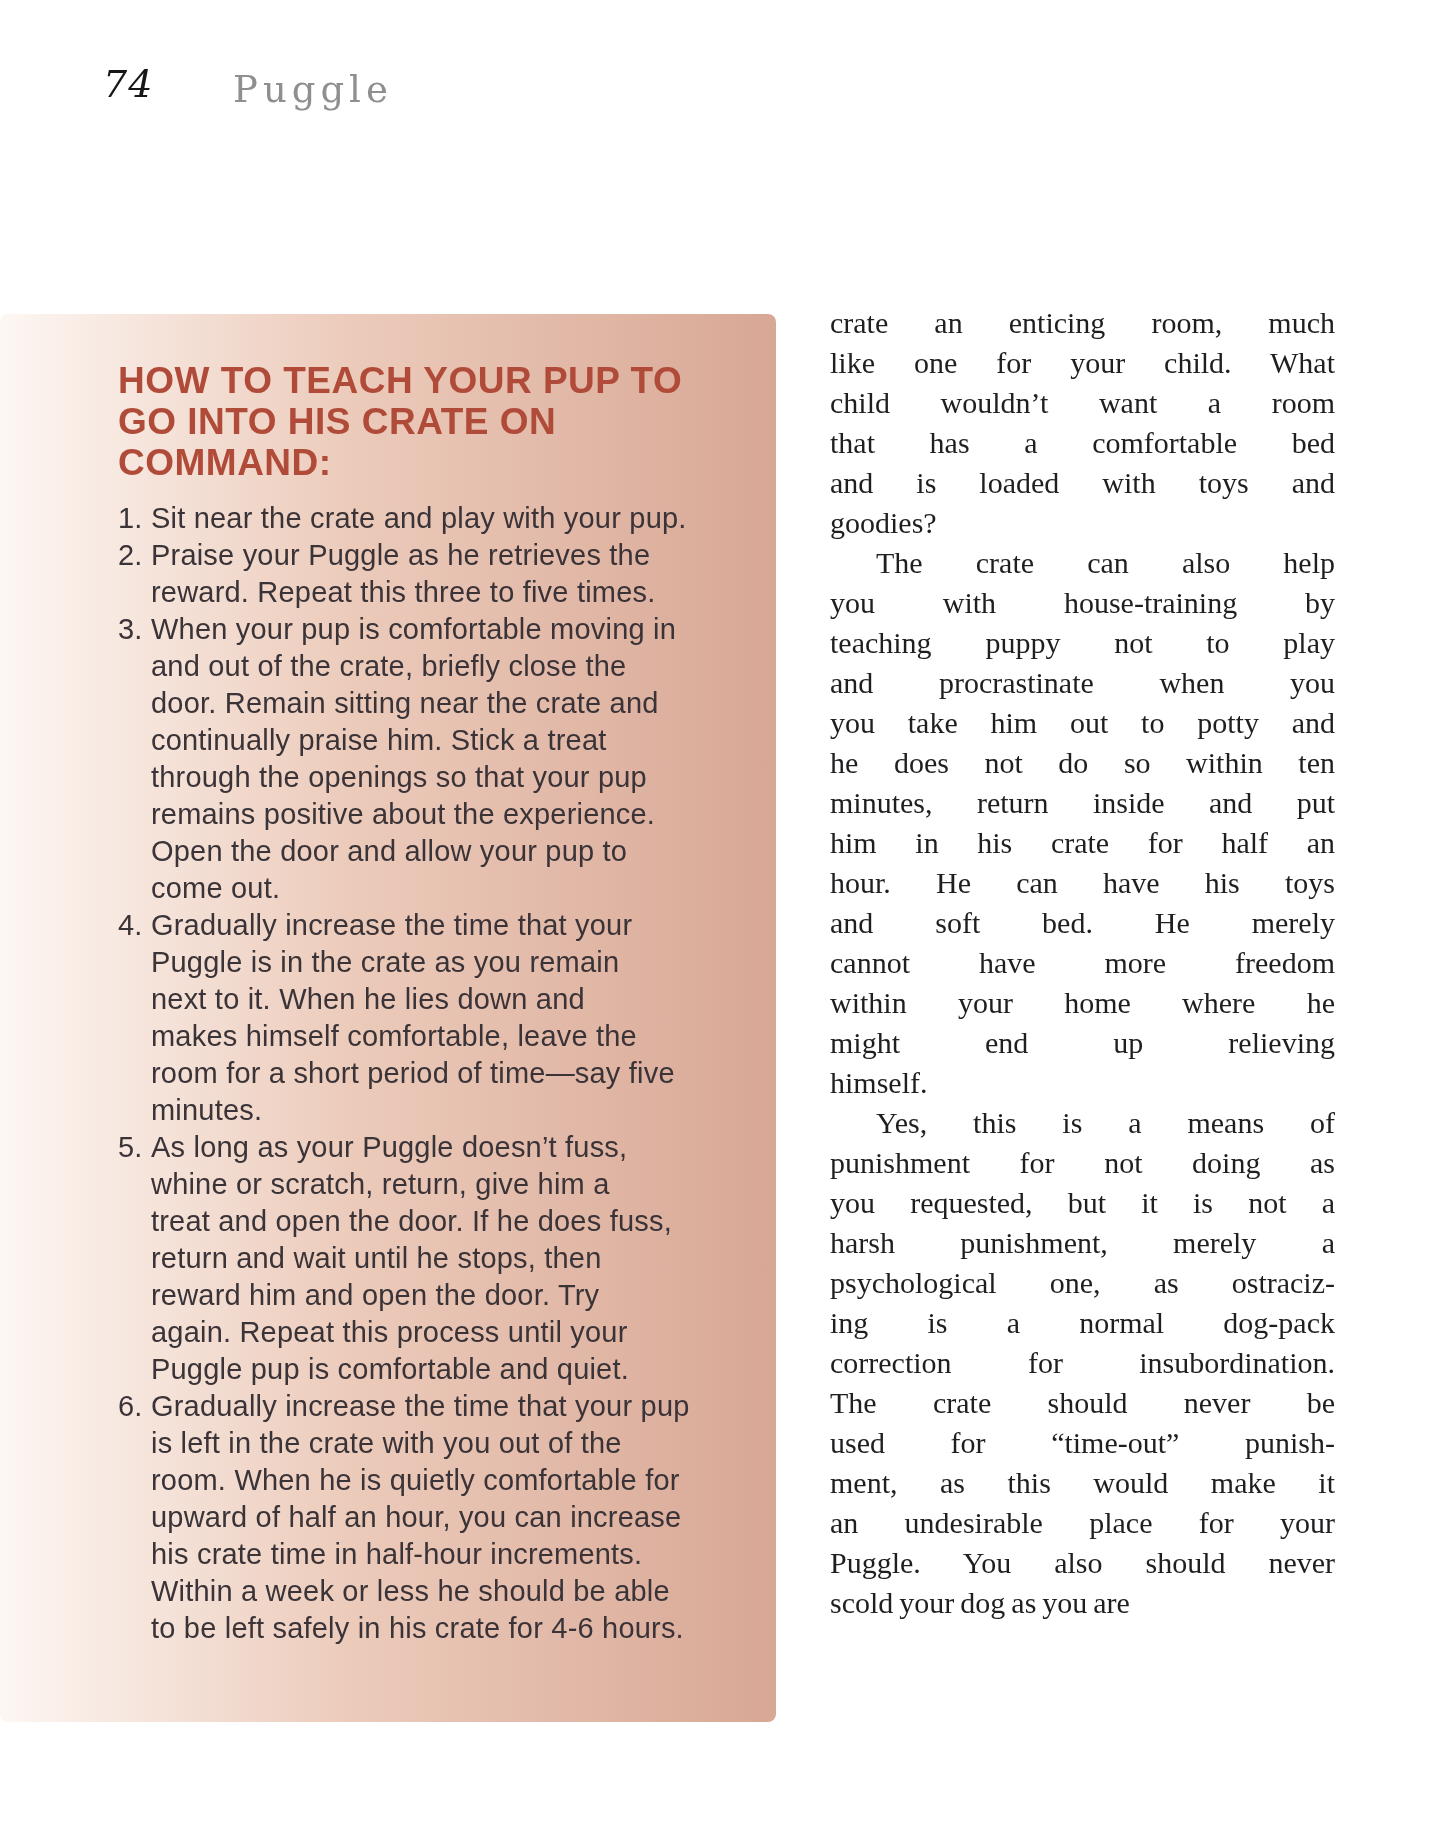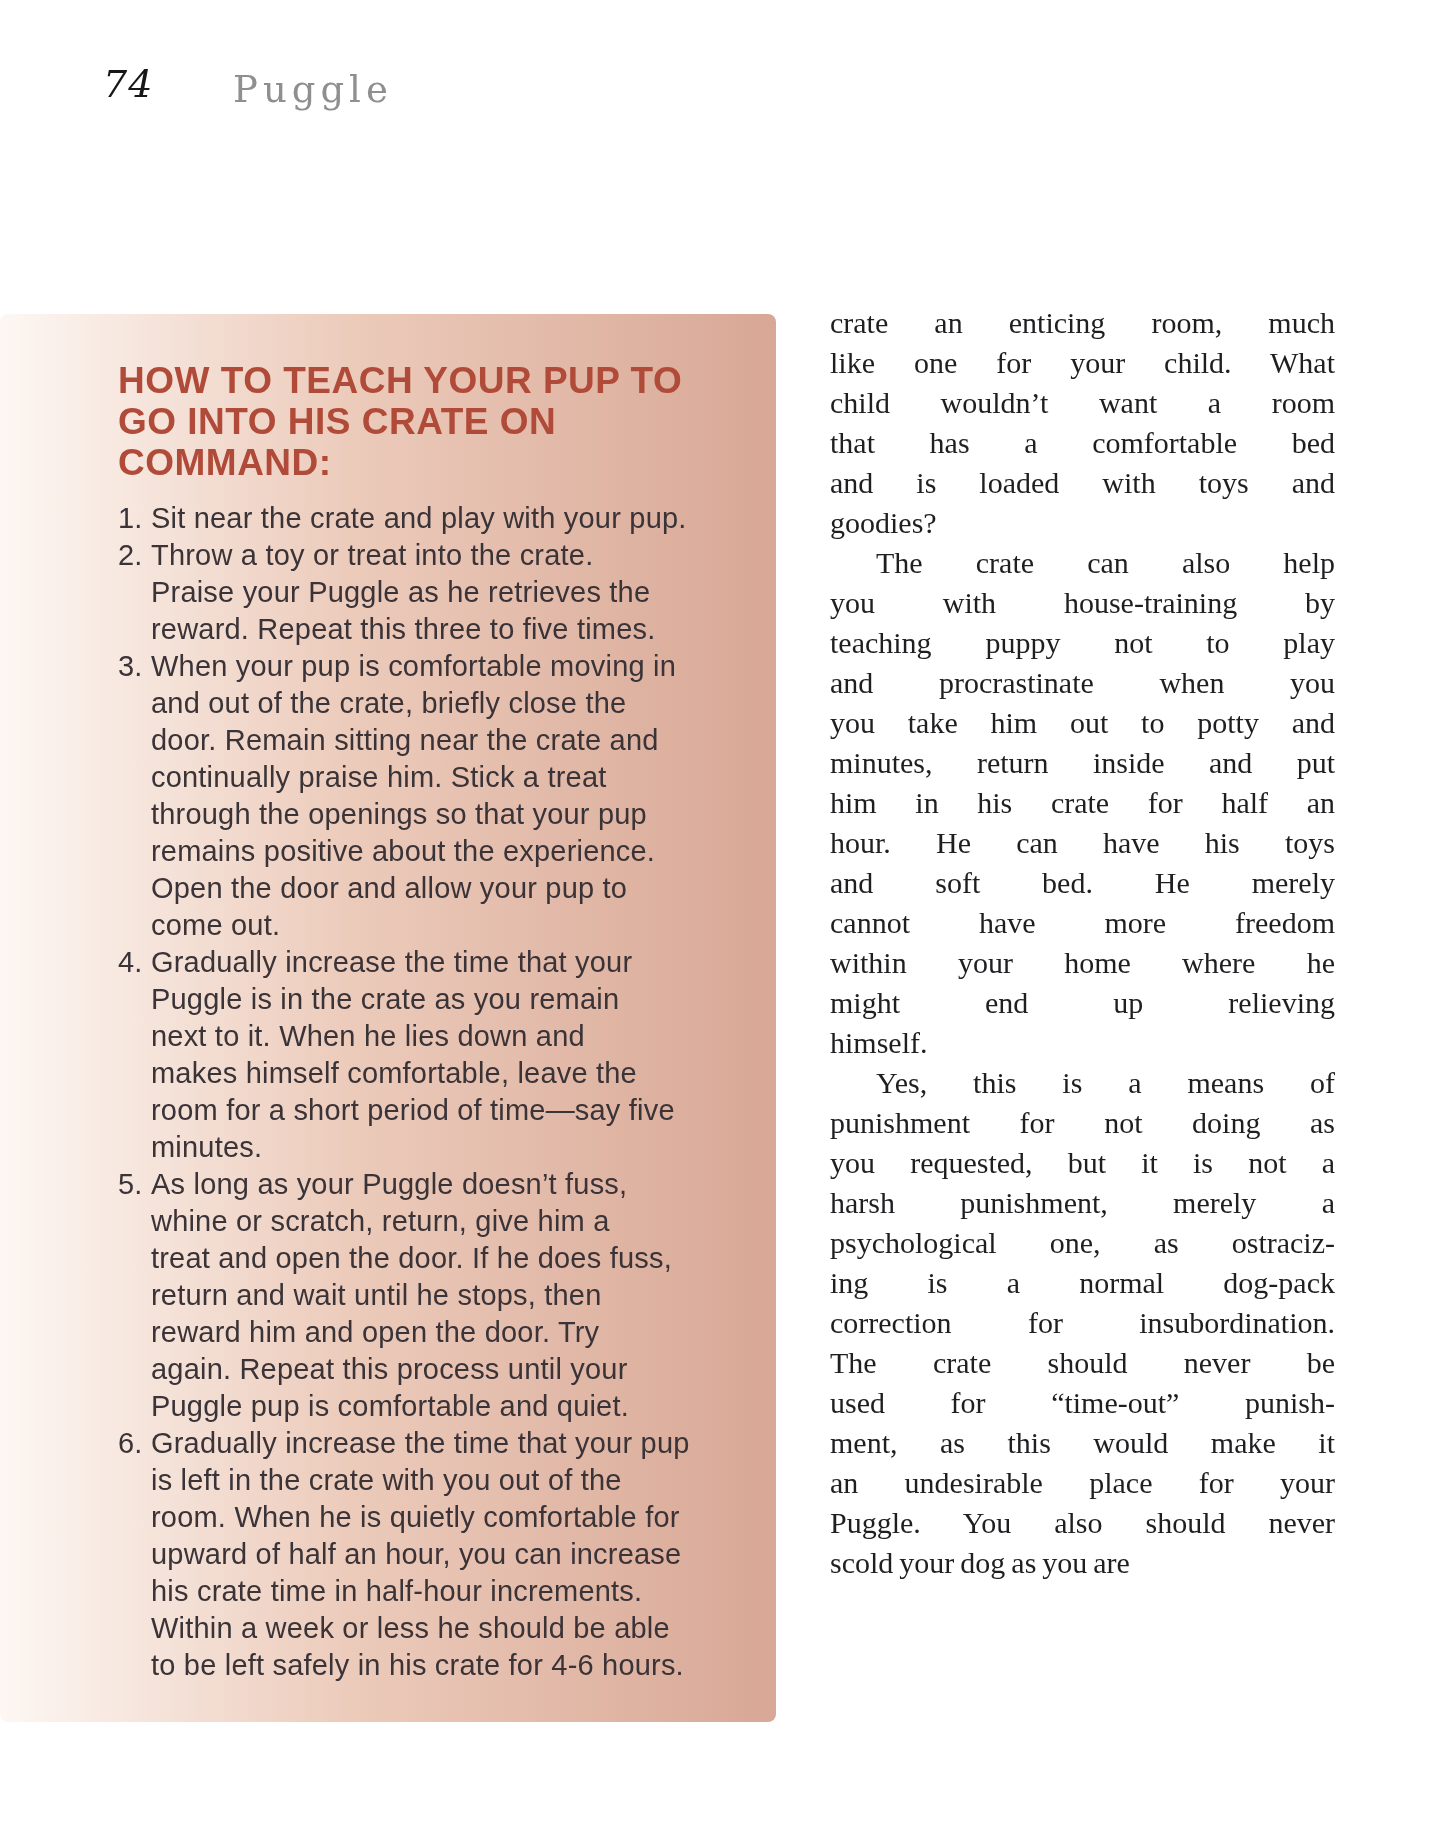--- a/index.html
+++ b/index.html
@@ -85,21 +85,20 @@
       <div class="hline">GO INTO HIS CRATE ON</div>
       <div class="hline">COMMAND:</div>
     </h2>
     <ol class="steps">
         <li class="step">
           <span class="num">1.</span>
           <div class="sline">Sit near the crate and play with your pup.</div>
         </li>
         <li class="step">
           <span class="num">2.</span>
-          <div class="sline">Throw a toy or treat into the crate.</div>
           <div class="sline">Praise your Puggle as he retrieves the</div>
           <div class="sline">reward. Repeat this three to five times.</div>
         </li>
         <li class="step">
           <span class="num">3.</span>
           <div class="sline">When your pup is comfortable moving in</div>
           <div class="sline">and out of the crate, briefly close the</div>
           <div class="sline">door. Remain sitting near the crate and</div>
           <div class="sline">continually praise him. Stick a treat</div>
           <div class="sline">through the openings so that your pup</div>
@@ -147,20 +146,21 @@
         <div class="jline">that has a comfortable bed</div>
         <div class="jline">and is loaded with toys and</div>
         <div class="jline plast">goodies?</div>
       </div>
       <div class="para">
         <div class="jline pind">The crate can also help</div>
         <div class="jline">you with house-training by</div>
         <div class="jline">teaching puppy not to play</div>
         <div class="jline">and procrastinate when you</div>
         <div class="jline">you take him out to potty and</div>
+        <div class="jline">he does not do so within ten</div>
         <div class="jline">minutes, return inside and put</div>
         <div class="jline">him in his crate for half an</div>
         <div class="jline">hour. He can have his toys</div>
         <div class="jline">and soft bed. He merely</div>
         <div class="jline">cannot have more freedom</div>
         <div class="jline">within your home where he</div>
         <div class="jline">might end up relieving</div>
         <div class="jline plast">himself.</div>
       </div>
       <div class="para">

